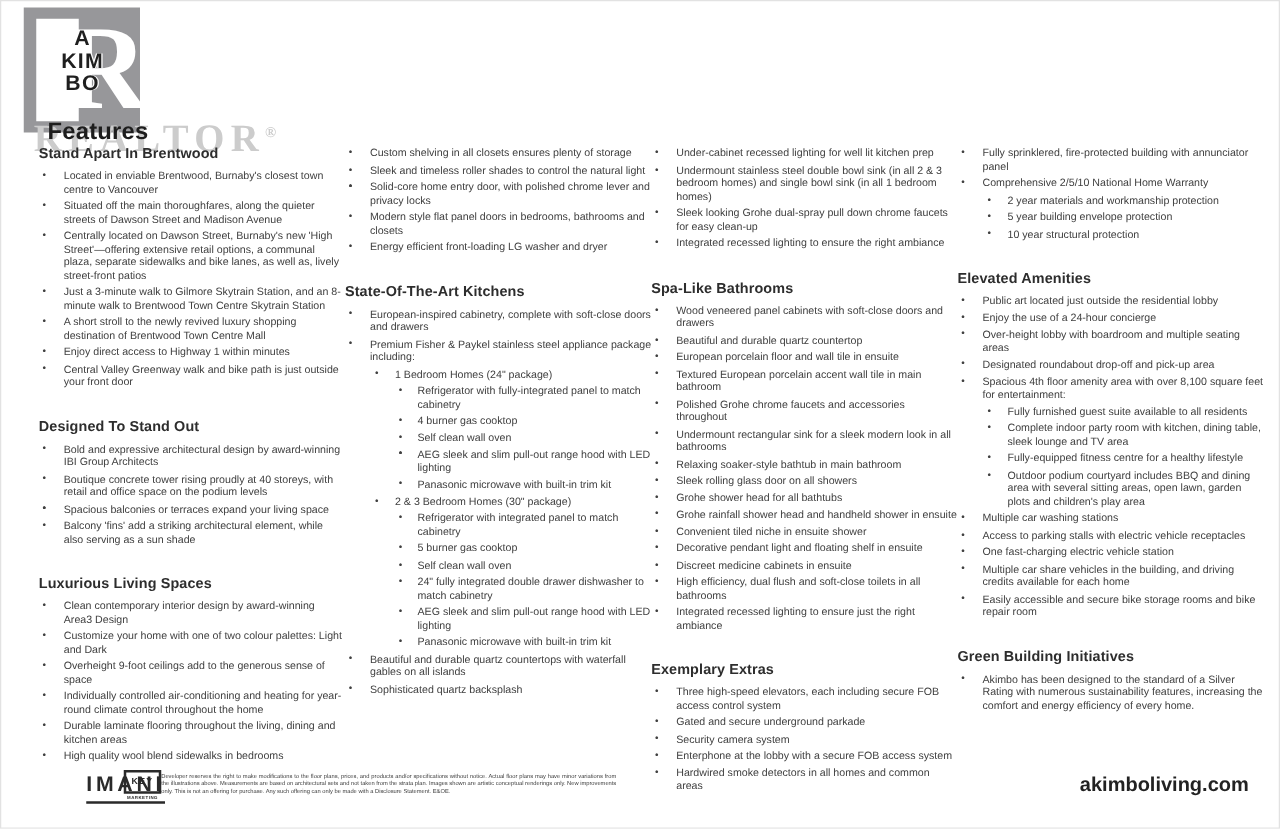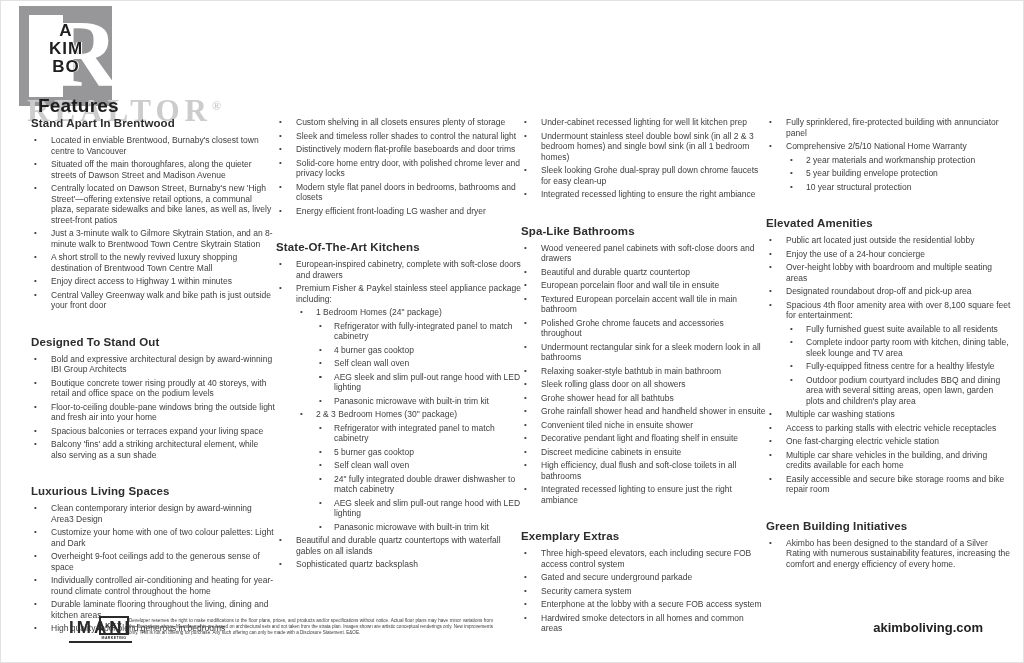--- a/index.html
+++ b/index.html
@@ -54,21 +54,21 @@
   .keylogo{position:absolute;left:68px;top:4px;text-align:center;}
   .keylogo .keybox{
     width:26px;height:15px;border:2px solid #2a2a2a;display:flex;align-items:center;justify-content:center;
     font-weight:bold;font-size:7px;letter-spacing:1px;color:#2a2a2a;
   }
   .keylogo .keysub{font-size:3.5px;letter-spacing:.4px;color:#2a2a2a;margin-top:1px;font-weight:bold;}
   .disclaimer{
     position:absolute;left:98px;top:6px;width:364px;
     font-size:4.6px;line-height:6px;color:#3c3c3c;text-align:justify;
   }
-  .website{position:absolute;right:16px;top:8px;font-weight:bold;font-size:13px;color:#222222;}
+  .website{position:absolute;right:0;top:8px;font-weight:bold;font-size:16px;color:#222222;}
 </style>
 </head>
 <body>
 
 <div class="page">
 
   <div class="logo-square">
     <div class="logo-white-bar"></div>
     <div class="logo-r">R</div>
     <div class="logo-letters">
@@ -88,35 +88,35 @@
         <div class="item l1"><span class="bullet">•</span><span class="txt">Located in enviable Brentwood, Burnaby's closest town centre to Vancouver</span></div>
         <div class="item l1"><span class="bullet">•</span><span class="txt">Situated off the main thoroughfares, along the quieter streets of Dawson Street and Madison Avenue</span></div>
         <div class="item l1"><span class="bullet">•</span><span class="txt">Centrally located on Dawson Street, Burnaby's new 'High Street'—offering extensive retail options, a communal plaza, separate sidewalks and bike lanes, as well as, lively street-front patios</span></div>
         <div class="item l1"><span class="bullet">•</span><span class="txt">Just a 3-minute walk to Gilmore Skytrain Station, and an 8-minute walk to Brentwood Town Centre Skytrain Station</span></div>
         <div class="item l1"><span class="bullet">•</span><span class="txt">A short stroll to the newly revived luxury shopping destination of Brentwood Town Centre Mall</span></div>
         <div class="item l1"><span class="bullet">•</span><span class="txt">Enjoy direct access to Highway 1 within minutes</span></div>
         <div class="item l1"><span class="bullet">•</span><span class="txt">Central Valley Greenway walk and bike path is just outside your front door</span></div>
         <div class="sec-heading">Designed To Stand Out</div>
         <div class="item l1"><span class="bullet">•</span><span class="txt">Bold and expressive architectural design by award-winning IBI Group Architects</span></div>
         <div class="item l1"><span class="bullet">•</span><span class="txt">Boutique concrete tower rising proudly at 40 storeys, with retail and office space on the podium levels</span></div>
-        <div class="item l1"><span class="bullet">•</span><span class="txt">Floor-to-ceiling double-pane windows bring the outside light and fresh air into your home</span></div>
+        <div class="item l1"><span class="bullet">•</span></div>
         <div class="item l1"><span class="bullet">•</span><span class="txt">Spacious balconies or terraces expand your living space</span></div>
         <div class="item l1"><span class="bullet">•</span><span class="txt">Balcony 'fins' add a striking architectural element, while also serving as a sun shade</span></div>
         <div class="sec-heading">Luxurious Living Spaces</div>
         <div class="item l1"><span class="bullet">•</span><span class="txt">Clean contemporary interior design by award-winning Area3 Design</span></div>
         <div class="item l1"><span class="bullet">•</span><span class="txt">Customize your home with one of two colour palettes: Light and Dark</span></div>
         <div class="item l1"><span class="bullet">•</span><span class="txt">Overheight 9-foot ceilings add to the generous sense of space</span></div>
         <div class="item l1"><span class="bullet">•</span><span class="txt">Individually controlled air-conditioning and heating for year-round climate control throughout the home</span></div>
         <div class="item l1"><span class="bullet">•</span><span class="txt">Durable laminate flooring throughout the living, dining and kitchen areas</span></div>
-        <div class="item l1"><span class="bullet">•</span><span class="txt">High quality wool blend generous in bedrooms</span></div>
+        <div class="item l1"><span class="bullet">•</span><span class="txt">High quality wool blend sidewalks in bedrooms</span></div>
       </div>
     <div class="col">
         <div class="item l1"><span class="bullet">•</span><span class="txt">Custom shelving in all closets ensures plenty of storage</span></div>
         <div class="item l1"><span class="bullet">•</span><span class="txt">Sleek and timeless roller shades to control the natural light</span></div>
-        <div class="item l1"><span class="bullet">•</span><span class="txt">Distinctively modern flat-profile baseboards and door trims</span></div>
+        <div class="item l1"><span class="bullet">•</span></div>
         <div class="item l1"><span class="bullet">•</span><span class="txt">Solid-core home entry door, with polished chrome lever and privacy locks</span></div>
         <div class="item l1"><span class="bullet">•</span><span class="txt">Modern style flat panel doors in bedrooms, bathrooms and closets</span></div>
         <div class="item l1"><span class="bullet">•</span><span class="txt">Energy efficient front-loading LG washer and dryer</span></div>
         <div class="sec-heading">State-Of-The-Art Kitchens</div>
         <div class="item l1"><span class="bullet">•</span><span class="txt">European-inspired cabinetry, complete with soft-close doors and drawers</span></div>
         <div class="item l1"><span class="bullet">•</span><span class="txt">Premium Fisher &amp; Paykel stainless steel appliance package including:</span></div>
         <div class="item l2"><span class="bullet">•</span><span class="txt">1 Bedroom Homes (24" package)</span></div>
         <div class="item l3"><span class="bullet">•</span><span class="txt">Refrigerator with fully-integrated panel to match cabinetry</span></div>
         <div class="item l3"><span class="bullet">•</span><span class="txt">4 burner gas cooktop</span></div>
         <div class="item l3"><span class="bullet">•</span><span class="txt">Self clean wall oven</span></div>

